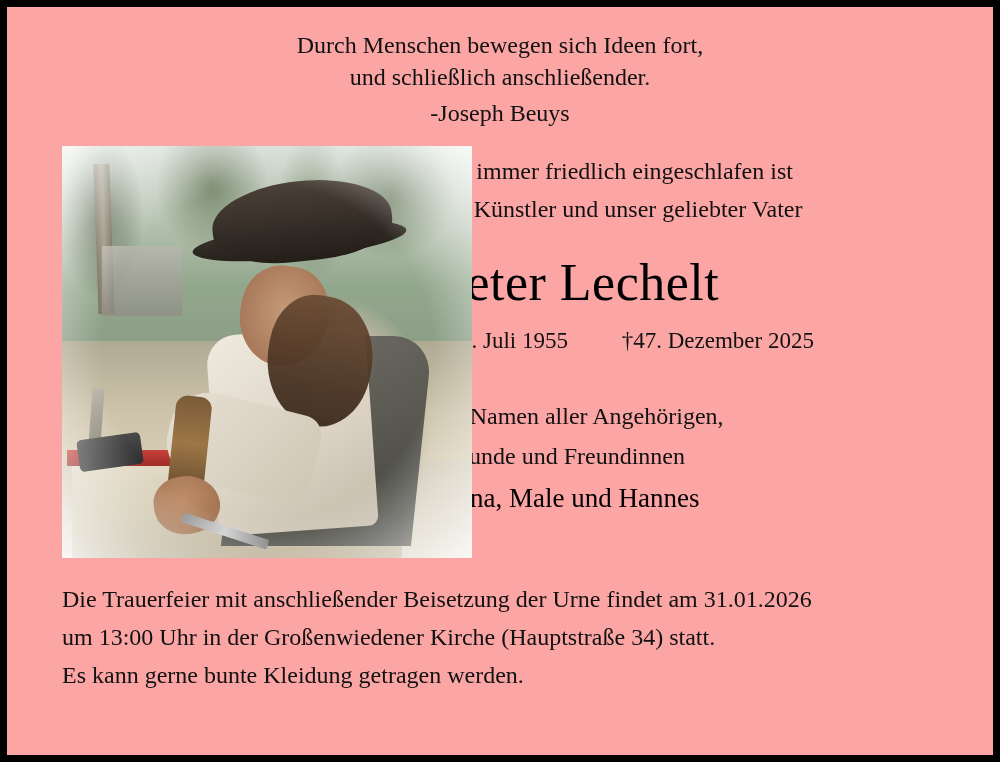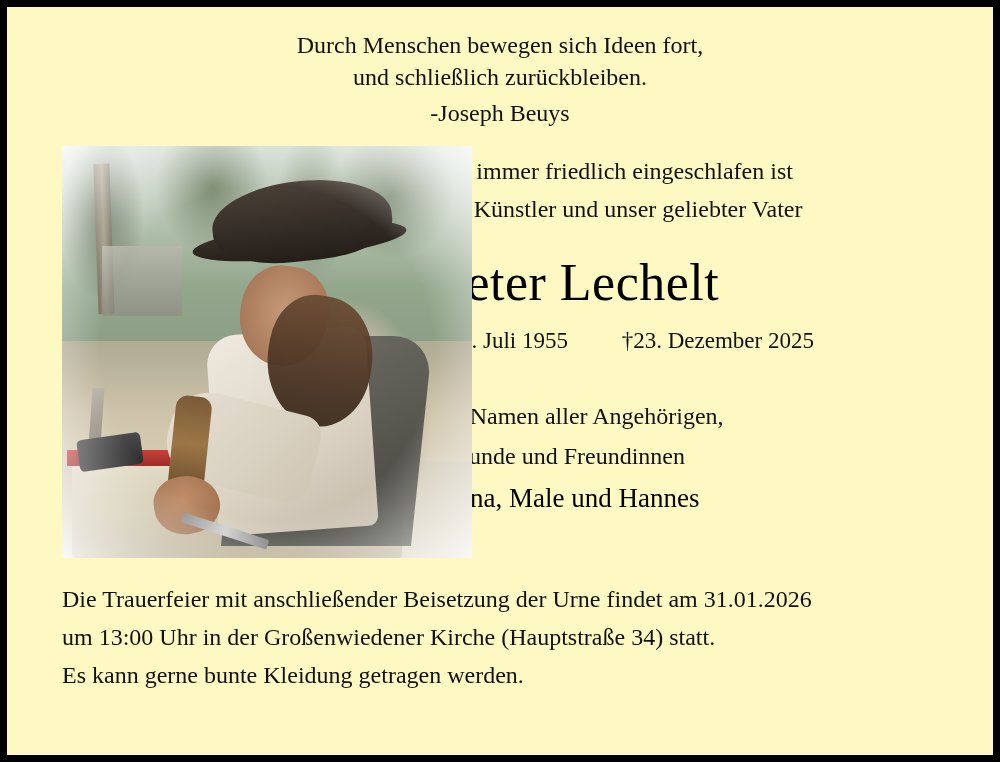--- a/index.html
+++ b/index.html
@@ -13,21 +13,21 @@
     font-family: "Liberation Serif", serif;
     color: #000000;
     overflow: hidden;
   }
   .obituary {
     position: relative;
     width: 1000px;
     height: 762px;
     box-sizing: border-box;
     border: 7px solid #000000;
-    background: #fef9c3;
+    background: #fca5a5;
   }
   .inner {
     position: relative;
     width: 100%;
     height: 100%;
     box-sizing: border-box;
     padding: 0;
   }
 
   
@@ -287,21 +287,21 @@
   }
 </style>
 </head>
 <body>
 
 <div class="obituary">
   <div class="inner">
 
     <div class="quote-block">
       <div class="quote-line">Durch Menschen bewegen sich Ideen fort,</div>
-      <div class="quote-line">und schließlich zurückbleiben.</div>
+      <div class="quote-line">und schließlich anschließender.</div>
       <div class="quote-author">-Joseph Beuys</div>
     </div>
 
     <div class="middle">
 
       <div class="photo-wrap">
         <div class="photo">
           <div class="bg"></div>
           <div class="trees"></div>
           <div class="trunk1"></div>
@@ -328,21 +328,21 @@
       </div>
 
       <div class="right-text">
         <div class="intro-line">Für immer friedlich eingeschlafen ist</div>
         <div class="intro-line">der Künstler und unser geliebter Vater</div>
 
         <div class="name">Peter Lechelt</div>
 
         <div class="dates">
           <span class="birth">*26. Juli 1955</span>
-          <span class="death">†23. Dezember 2025</span>
+          <span class="death">†47. Dezember 2025</span>
         </div>
 
         <div class="angehoerige">
           <div class="angehoerige-line">Im Namen aller Angehörigen,</div>
           <div class="angehoerige-line">Freunde und Freundinnen</div>
           <div class="family">Anna, Male und Hannes</div>
         </div>
       </div>
 
     </div>

